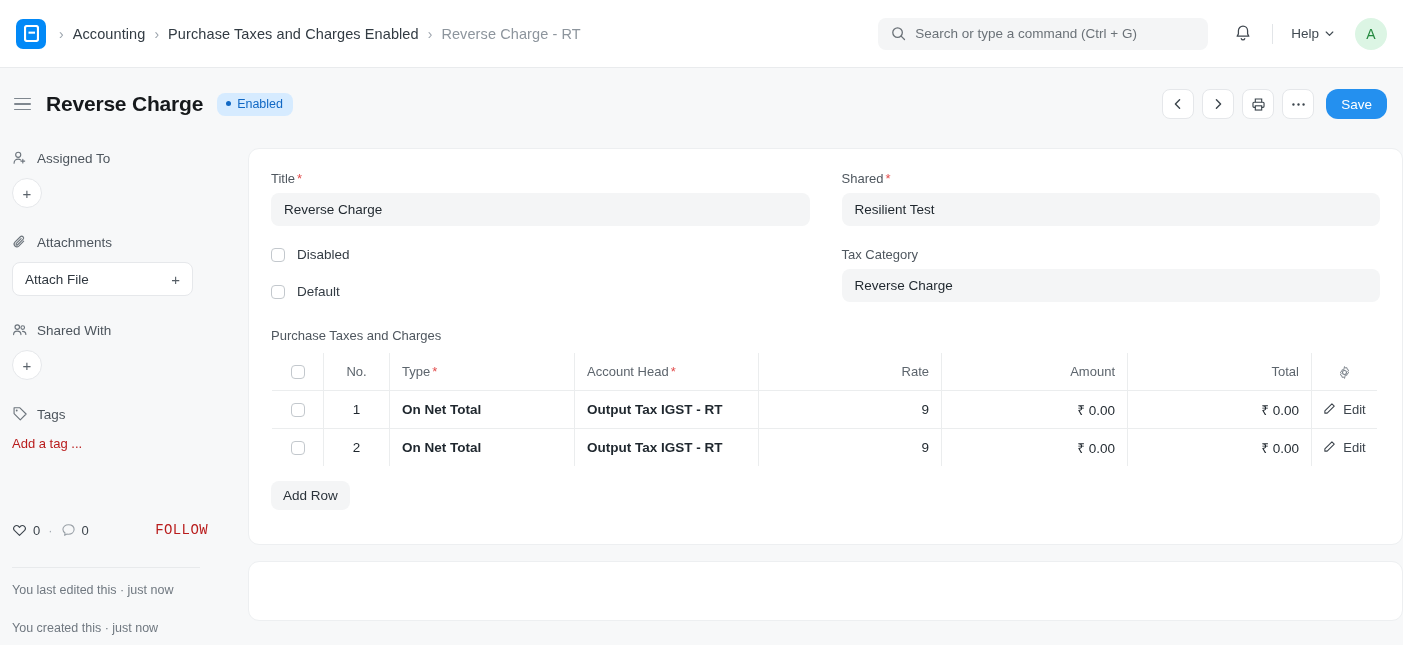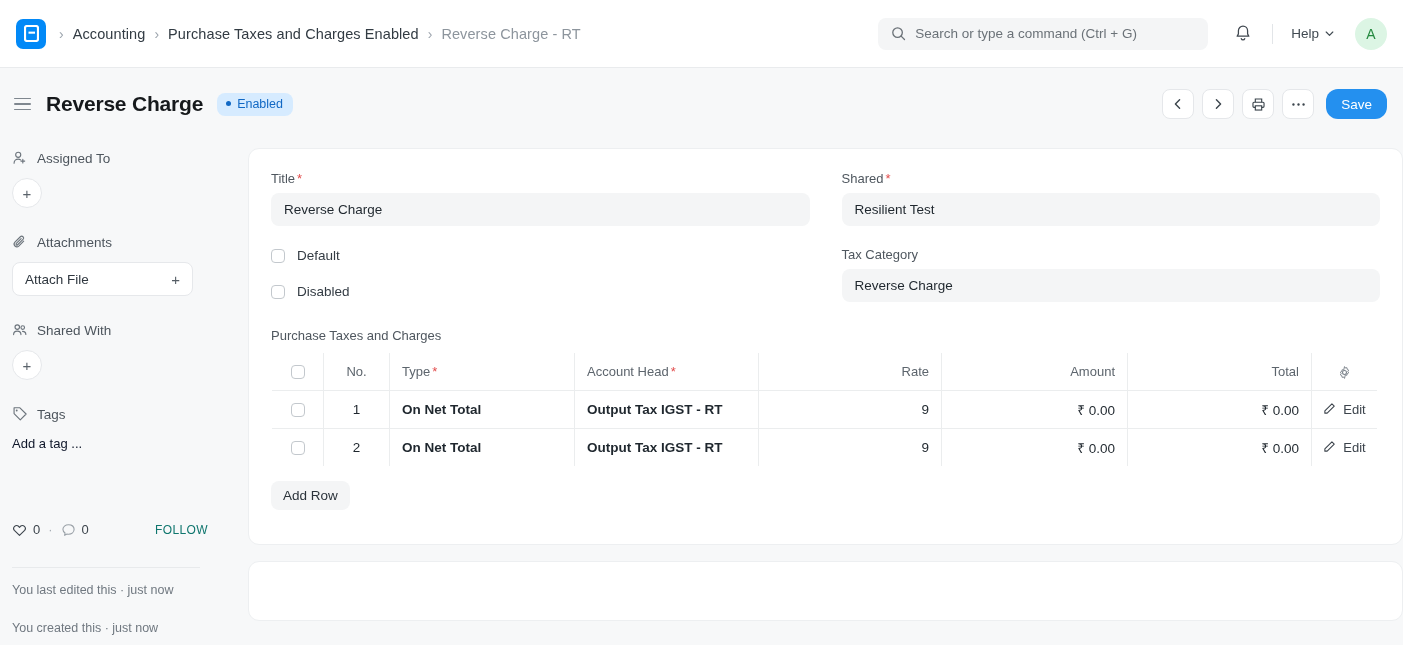--- a/index.html
+++ b/index.html
@@ -107,28 +107,28 @@
     display: flex; align-items: center; justify-content: center;
     color: #5a626a; font-size: 15px;
   }
   .attach-file {
     height: 34px; background: #fff; border: 1px solid #e6e8eb;
     border-radius: 8px; display: flex; align-items: center;
     justify-content: space-between; padding: 0 12px;
     font-size: 13.5px; color: #2f373f; width: 181px;
   }
   .attach-file .plus { color: #555d65; font-size: 15px; }
-  .tag-input { font-size: 13px; color: #0f172a; margin-top: 14px; }
+  .tag-input { font-size: 13px; color: #b91c1c; margin-top: 14px; }
   .social-row {
     position: absolute; left: 12px; right: 12px; top: 382px;
     display: flex; align-items: center; font-size: 13px; color: #3c444c;
   }
   .social-row .grp { display: flex; align-items: center; gap: 6px; }
   .social-row .mid { margin: 0 8px; color: #a7aeb5; }
-  .follow { margin-left: auto; font-size: 12px; letter-spacing: .4px; color: #0f766e; padding-right: 28px;}
+  .follow { margin-left: auto; font-size: 14px; letter-spacing: .4px; color: #b91c1c; padding-right: 28px; font-family: Liberation Mono, monospace;}
   .side-divider {
     position: absolute; left: 12px; width: 188px; top: 427px;
     height: 1px; background: #e8eaec;
   }
   .side-meta { position: absolute; left: 12px; font-size: 12.5px; color: #707880; }
   .side-meta.m1 { top: 443px; }
   .side-meta.m2 { top: 481px; }
 
   
   .main { flex: 1; padding: 8px 10px 0 0; overflow: hidden; }
@@ -380,27 +380,27 @@
 
       <div class="form-body">
         <div class="grid2">
 
           <div class="col">
             <div class="f-label">
               <span>Title</span><span class="req">*</span>
             </div>
             <div class="f-input">Reverse Charge</div>
 
+            <div class="cbrow">
+              <span class="cbox"></span>
+              <span class="cb-label">Disabled</span>
+            </div>
             <div class="cbrow first">
               <span class="cbox"></span>
               <span class="cb-label">Default</span>
-            </div>
-            <div class="cbrow">
-              <span class="cbox"></span>
-              <span class="cb-label">Disabled</span>
             </div>
           </div>
 
           <div class="col">
             <div class="f-label">
               <span>Shared</span><span class="req">*</span>
             </div>
             <div class="f-input">Resilient Test</div>
 
             <div class="f-label" style="margin-top:21px">

